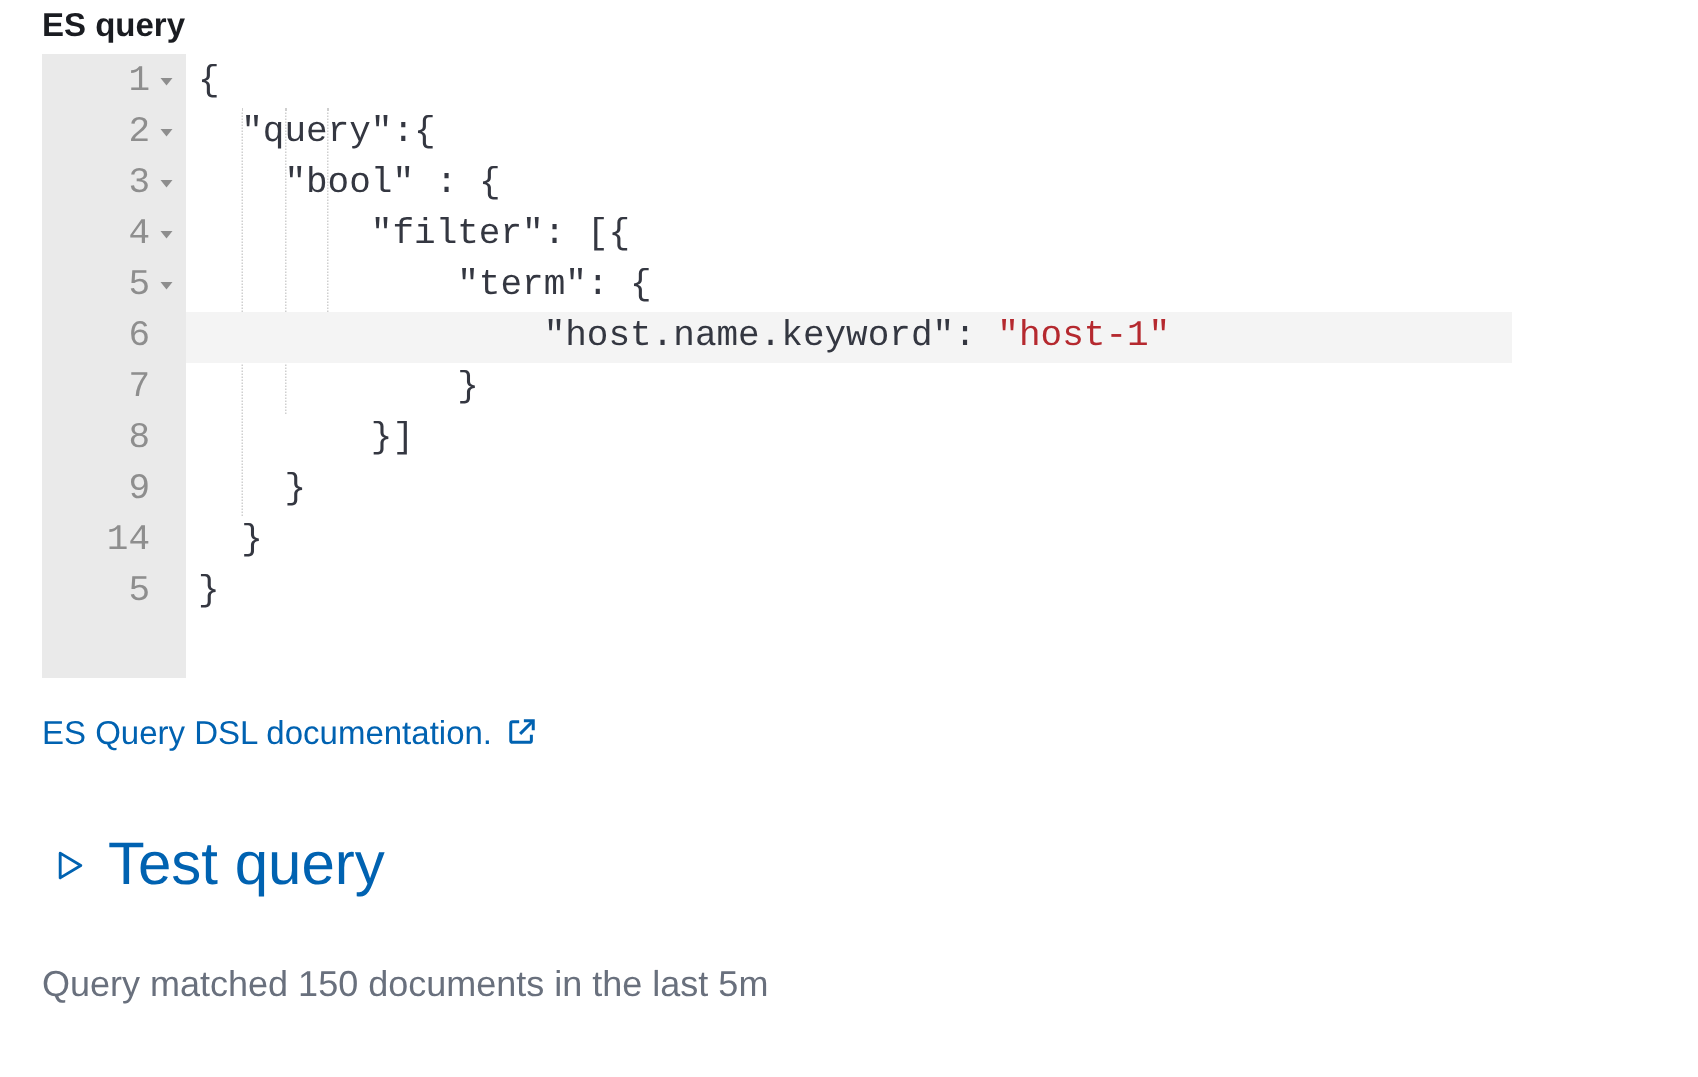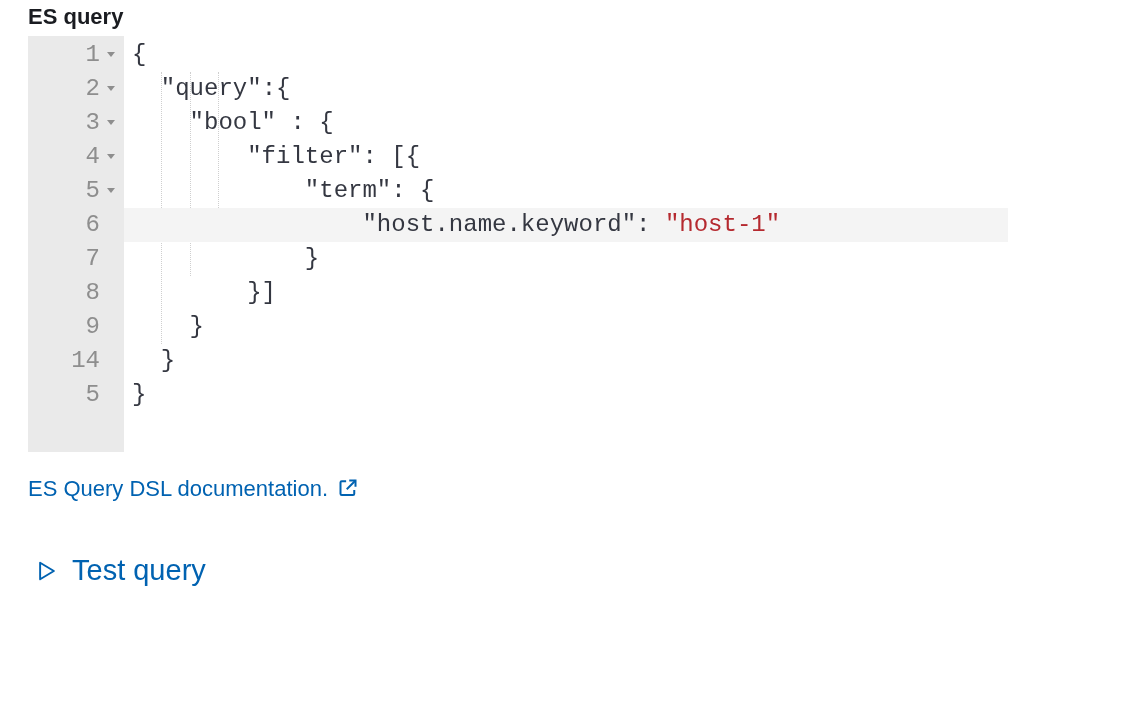--- a/index.html
+++ b/index.html
@@ -102,21 +102,21 @@
     display: inline-flex;
     vertical-align: -2px;
     margin-left: 4px;
   }
   .test-query {
     margin: 52px 0 0 36px;
     display: flex;
     align-items: center;
     gap: 14px;
     color: #0062b1;
-    font-size: 29px;
+    font-size: 40px;
     font-weight: 400;
     background: none;
     border: none;
     padding: 0;
     cursor: pointer;
   }
   .test-query .play-icon { display: inline-flex; }
   .status-text {
     margin: 44px 0 0 28px;
     font-size: 24px;
@@ -234,14 +234,15 @@
 
   <button class="test-query">
     <span class="play-icon">
       <svg width="22" height="22" viewBox="0 0 16 16" fill="none" stroke="#0062b1" stroke-width="1.4" stroke-linejoin="round">
         <path d="M3 2 L13 8 L3 14 Z"></path>
       </svg>
     </span>
     <span>Test query</span>
   </button>
 
+  <div class="status-text">Query matched 150 documents in the last 5m</div>
 
 </div>
 
 </body></html>

